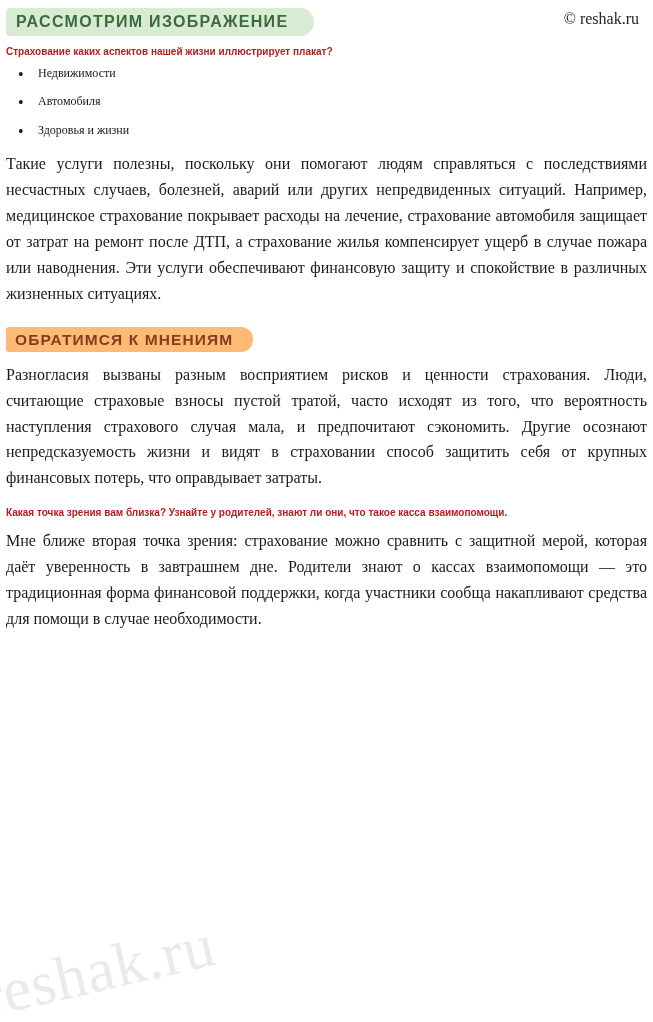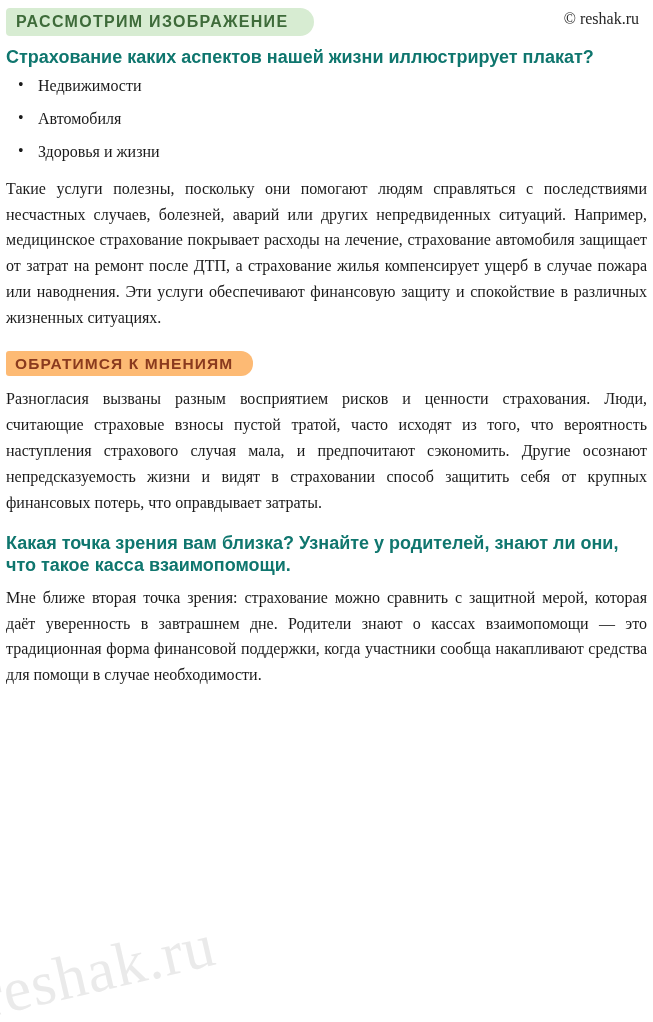--- a/index.html
+++ b/index.html
@@ -80,37 +80,37 @@
     font-family: "Liberation Serif", serif;
     font-size: 16px;
     color: #262626;
     padding-right: 8px;
     padding-top: 2px;
     white-space: nowrap;
   }
 
   h2.q {
     font-family: "Liberation Sans", sans-serif;
-    font-size: 18px;
+    font-size: 10px;
     font-weight: bold;
-    color: #0f766e;
+    color: #b91c1c;
     margin: 6px 0 8px 0;
     line-height: 1.25;
   }
 
   ul.answer-list {
     list-style: none;
     margin: 0 0 6px 0;
     padding: 0 0 0 6px;
   }
   ul.answer-list li {
     position: relative;
     padding-left: 26px;
     margin: 0 0 14px 0;
-    font-size: 16px;
+    font-size: 12px;
     line-height: 1.2;
     color: #1a1a1a;
   }
   ul.answer-list li:before {
     content: "•";
     position: absolute;
     left: 6px;
     top: -1px;
     font-size: 16px;
     color: #1a1a1a;

